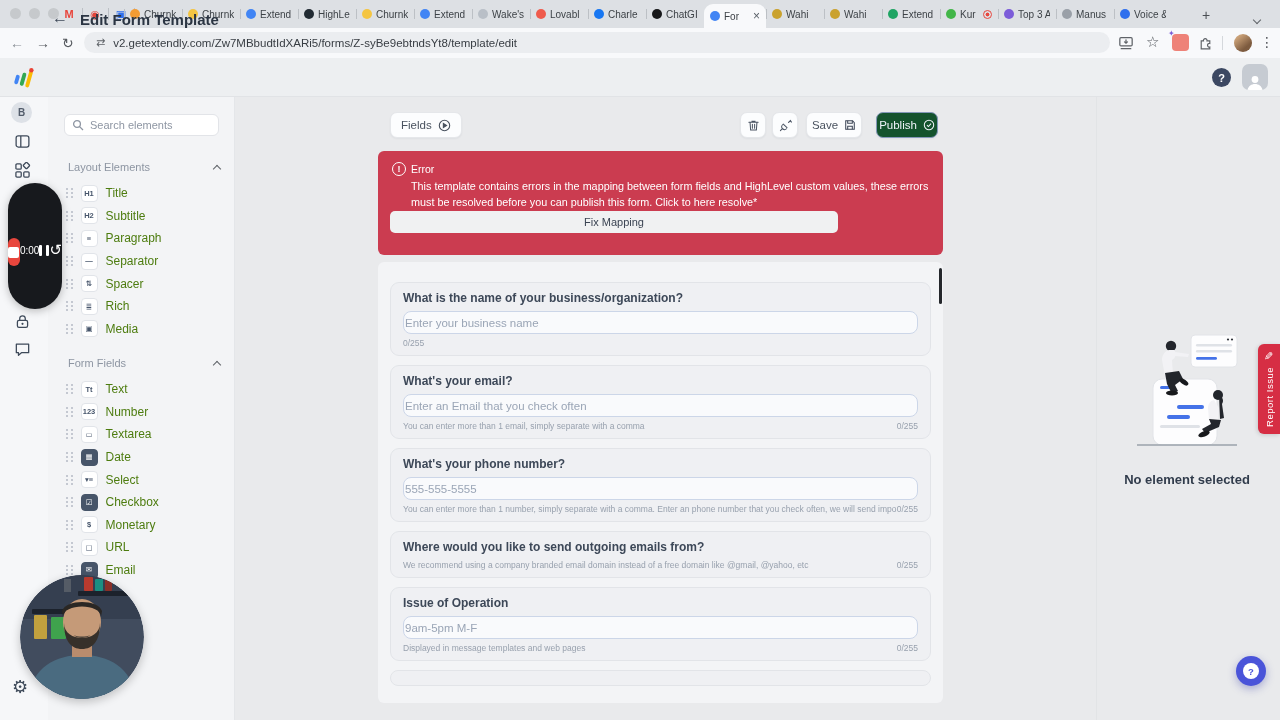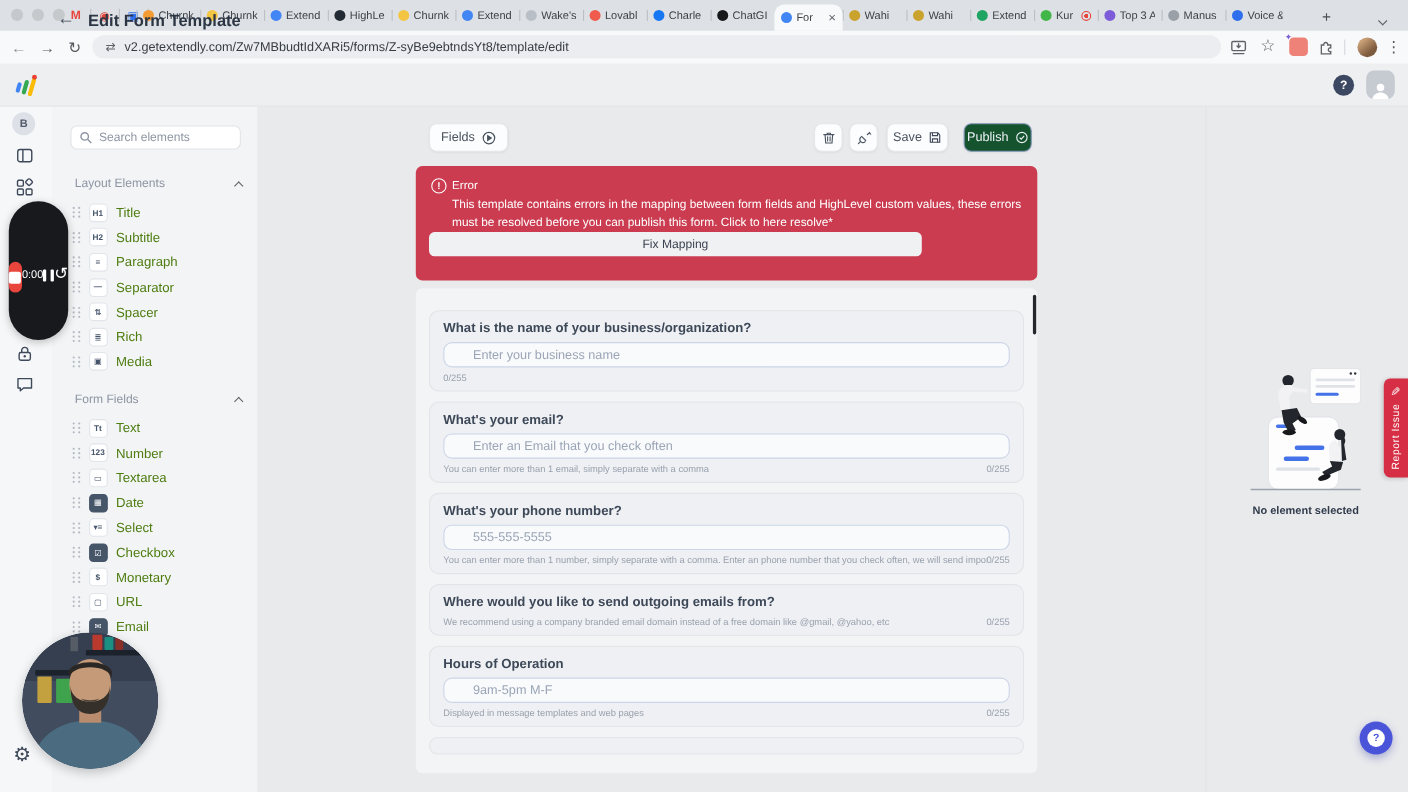--- a/index.html
+++ b/index.html
@@ -87,30 +87,30 @@
   .errbanner{position:absolute;left:378px;top:151px;width:565px;height:104px;border-radius:6px;background:#cb3c50;color:#fff;z-index:5}
   .erricon{position:absolute;left:14px;top:11px;width:14px;height:14px;border-radius:50%;border:1.4px solid #fff;font-size:9px;font-weight:700;display:flex;align-items:center;justify-content:center}
   .errtitle{position:absolute;left:33px;top:12px;font-size:10.5px}
   .errmsg{position:absolute;left:33px;top:27px;width:524px;font-size:10.8px;line-height:16px}
   .fixbtn{position:absolute;left:12px;top:60px;width:448px;height:22px;border-radius:5px;background:#f0f1f2;color:#3a4352;font-size:11px;display:flex;align-items:center;justify-content:center;cursor:pointer}
 
   .formpanel{position:absolute;left:378px;top:262px;width:565px;height:441px;border-radius:6px;background:#f3f4f6;overflow:hidden}
   .cards{position:absolute;left:12px;top:20px;width:541px;display:flex;flex-direction:column;gap:9px}
   .card{background:#eff0f3;border:1px solid #e2e4e8;border-radius:9px;padding:7px 12px;cursor:pointer}
   .card-label{font-size:12px;font-weight:700;color:#3d4858;line-height:13px;margin:2px 0 6px}
-  .card-input{height:23px;background:#f9fafc;border:1px solid #ccd6e8;border-radius:8px;display:flex;align-items:center;padding:0 26px}
+  .card-input{height:23px;background:#f9fafc;border:1px solid #ccd6e8;border-radius:8px;display:flex;align-items:center;padding:0 1px}
   .ph{font-size:11.5px;color:#9aa5b6;white-space:nowrap;overflow:hidden}
   .card-meta{margin-top:4px;display:flex;align-items:center;height:10px}
   .helper{font-size:8.5px;color:#98a1ae;flex:1;white-space:nowrap;overflow:hidden}
   .helper:empty{flex:0 0 0}
   .counter{font-size:8.5px;color:#98a1ae}
   .scrollbar{position:absolute;left:939px;top:268px;width:3px;height:36px;border-radius:2px;background:#24272b;z-index:6}
 
   .emptystate{position:absolute;left:1117px;top:333px;width:140px;text-align:center}
-  .emptycaption{font-size:10px;font-weight:600;color:#313c4c}
+  .emptycaption{margin-top:13px;font-size:13px;font-weight:600;color:#313c4c}
   .reporttab{position:absolute;left:1258px;top:344px;width:22px;height:90px;background:#d62e44;border-radius:6px 0 0 6px;z-index:7;display:flex;flex-direction:column;align-items:center;cursor:pointer;box-shadow:-1px 1px 4px rgba(0,0,0,.15)}
   .reporttab .pencil{font-size:11px;color:#fff;margin-top:6px;transform:scaleX(-1)}
   .reporttab .vtext{margin-top:4px;writing-mode:vertical-rl;transform:rotate(180deg);font-size:9.5px;letter-spacing:.5px;color:#fff;white-space:nowrap}
   .helpfab{position:absolute;left:1236px;top:656px;width:30px;height:30px;border-radius:50%;background:#4a54d9;display:flex;align-items:center;justify-content:center;box-shadow:0 3px 8px rgba(40,50,160,.35);cursor:pointer;z-index:8}
   .helpfab i{width:16px;height:16px;border-radius:50%;background:#fff;color:#4a54d9;font-size:9.5px;font-weight:700;font-style:normal;display:flex;align-items:center;justify-content:center}
 
   .webcam{position:absolute;left:20px;top:575px;width:124px;height:124px;border-radius:50%;overflow:hidden;z-index:50;box-shadow:0 3px 10px rgba(0,0,0,.22)}
   .gear{position:absolute;left:12px;top:676px;font-size:18px;color:#3e4a5a;cursor:pointer;z-index:40}
   svg{display:block}
 </style>
@@ -663,21 +663,21 @@
         </div>
       </div>
         <div class="card">
         <div class="card-label">Where would you like to send outgoing emails from?</div>
         <div class="card-meta">
           <span class="helper">We recommend using a company branded email domain instead of a free domain like @gmail, @yahoo, etc</span>
           <span class="counter">0/255</span>
         </div>
       </div>
         <div class="card">
-        <div class="card-label">Hours of Operation</div>
+        <div class="card-label">Issue of Operation</div>
         <div class="card-input">
             <span class="ph">9am-5pm M-F</span>
           </div>
         <div class="card-meta">
           <span class="helper">Displayed in message templates and web pages</span>
           <span class="counter">0/255</span>
         </div>
       </div>
         <div class="card">
         

